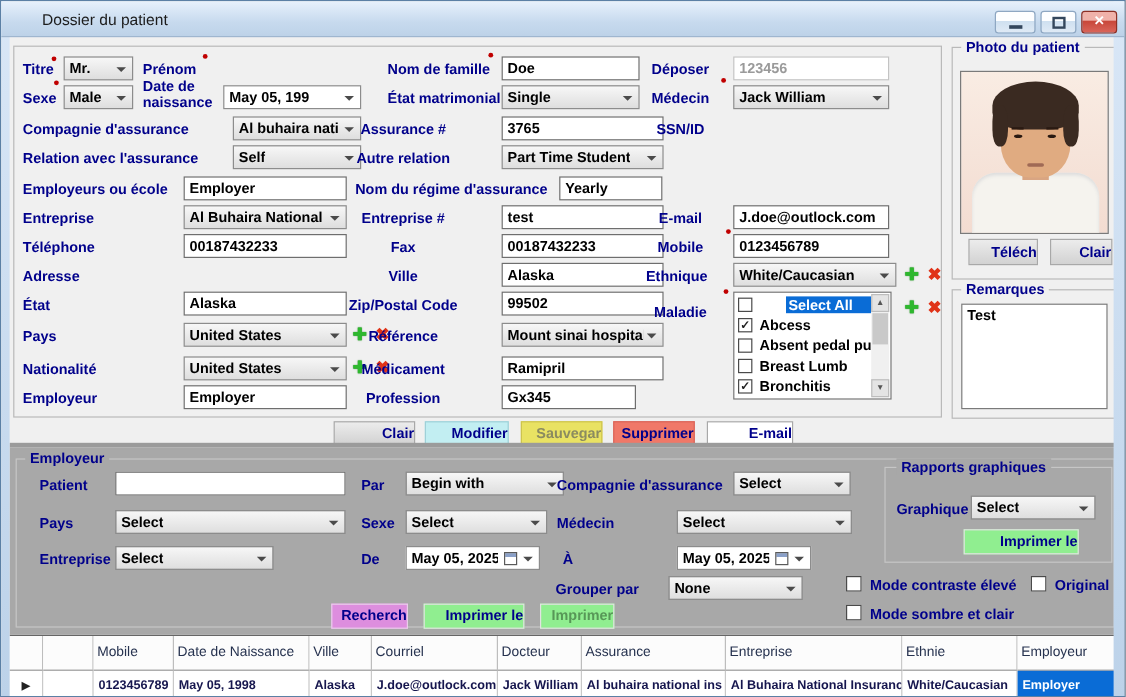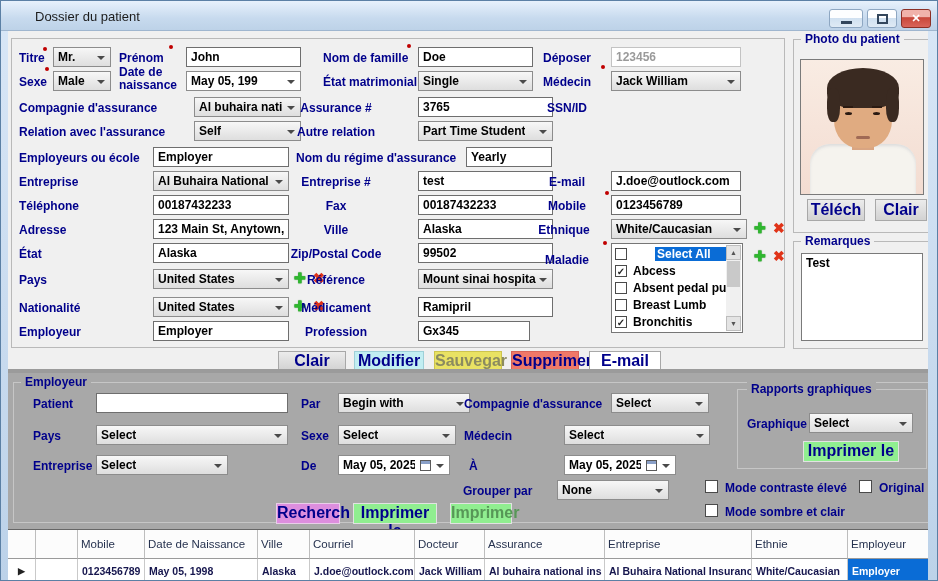--- a/index.html
+++ b/index.html
@@ -40,22 +40,22 @@
 
   .icoplus { position:absolute; font-size:14px; font-weight:bold; color:#2eb82e; cursor:default;
              text-shadow:0 0 1px #1e7a1e; line-height:18px; }
   .icox { position:absolute; font-size:14px; font-weight:bold; color:#e03318; cursor:default; line-height:18px; }
 
   .groupbox { position:absolute; border:1px solid #b9b9b9; }
   .grouplabel { position:absolute; font-size:12px; font-weight:bold; color:#00008B;
                 background:#f0f0f0; padding:0 4px; white-space:nowrap; }
   .grouplabel.on-gray { background:#a8a8a8; }
 
-  .btn { position:absolute; height:20px; border:1px solid #a8a8a8; text-align:center;
-         font-size:16px; font-weight:bold; color:#00008B; line-height:18px; cursor:default;
+  .btn { position:absolute; height:20px; border:1px solid #a8a8a8; text-align:right;
+         font-size:12px; font-weight:bold; color:#00008B; line-height:18px; cursor:default;
          background:linear-gradient(#ececec,#d2d2d2); }
 
   
   .mlist { position:absolute; background:#fff; border:1px solid #767676; padding:1px 16px 1px 1px; }
   .lrow { display:flex; align-items:center; height:17px; gap:4px; padding-left:2px;
           font-size:12px; font-weight:bold; color:#000; }
   .cbx { width:12px; height:12px; border:1px solid #4a4a4a; background:#fff; flex:0 0 12px;
          font-size:10px; line-height:11px; text-align:center; color:#222; }
   .ltext { flex:1; white-space:nowrap; overflow:hidden; padding:0 2px; }
   .ltext.sel { background:#0a6cd6; color:#fff;margin-left:24px; }
@@ -120,21 +120,20 @@
   <div class="frame-side" style="left:0"></div>
   <div class="frame-side" style="right:0;width:9px"></div>
 
   <div class="groupbox" style="left:10px;top:37px;width:774px;height:310px"></div>
 
   <span class="lbl" style="left:18px;top:50px">Titre</span>
   <i class="req" style="left:42px;top:46px"></i>
   <div class="dd" style="left:52px;top:46px;width:58px"><span class="val">Mr.</span><span class="chev"></span></div>
   <span class="lbl" style="left:118px;top:50px">Prénom</span>
   <i class="req" style="left:168px;top:44px"></i>
-  <input class="txt" style="left: 185px; top: 46px; width: 115px;" value="John">
   <span class="lbl" style="left:322px;top:50px">Nom de famille</span>
   <i class="req" style="left:406px;top:43px"></i>
   <input class="txt" style="left: 417px; top: 46px; width: 115px;" value="Doe">
   <span class="lbl lbl-r" style="left:526px;top:50px;width:80px">Déposer</span>
   <input class="txt disabled" style="left: 610px; top: 46px; width: 130px;" value="123456">
 
   <i class="req" style="left:44px;top:66px"></i>
   <span class="lbl" style="left:18px;top:74px">Sexe</span>
   <div class="dd" style="left:52px;top:70px;width:58px"><span class="val">Male</span><span class="chev"></span></div>
   <span class="lbl" style="left:118px;top:64px">Date de</span>
@@ -171,21 +170,20 @@
 
   <span class="lbl" style="left:18px;top:198px">Téléphone</span>
   <input class="txt" style="left: 152px; top: 194px; width: 136px;" value="00187432233">
   <span class="lbl lbl-r" style="left:260px;top:198px;width:150px">Fax</span>
   <input class="txt" style="left: 417px; top: 194px; width: 135px;" value="00187432233">
   <i class="req" style="left:604px;top:190px"></i>
   <span class="lbl lbl-r" style="left:526px;top:198px;width:80px">Mobile</span>
   <input class="txt" style="left: 610px; top: 194px; width: 130px;" value="0123456789">
 
   <span class="lbl" style="left:18px;top:222px">Adresse</span>
-  <input class="txt" style="left: 152px; top: 218px; width: 136px;" value="123 Main St, Anytown,">
   <span class="lbl lbl-r" style="left:260px;top:222px;width:150px">Ville</span>
   <input class="txt" style="left: 417px; top: 218px; width: 135px;" value="Alaska">
   <span class="lbl lbl-r" style="left:520px;top:222px;width:86px">Ethnique</span>
   <div class="dd" style="left:610px;top:218px;width:136px"><span class="val">White/Caucasian</span><span class="chev"></span></div>
   <span class="icoplus" style="left:753px;top:218px">✚</span>
   <span class="icox" style="left:772px;top:218px">✖</span>
 
   <span class="lbl" style="left:18px;top:246px">État</span>
   <input class="txt" style="left: 152px; top: 242px; width: 136px;" value="Alaska">
   <span class="lbl lbl-r" style="left:260px;top:246px;width:150px">Zip/Postal Code</span>

